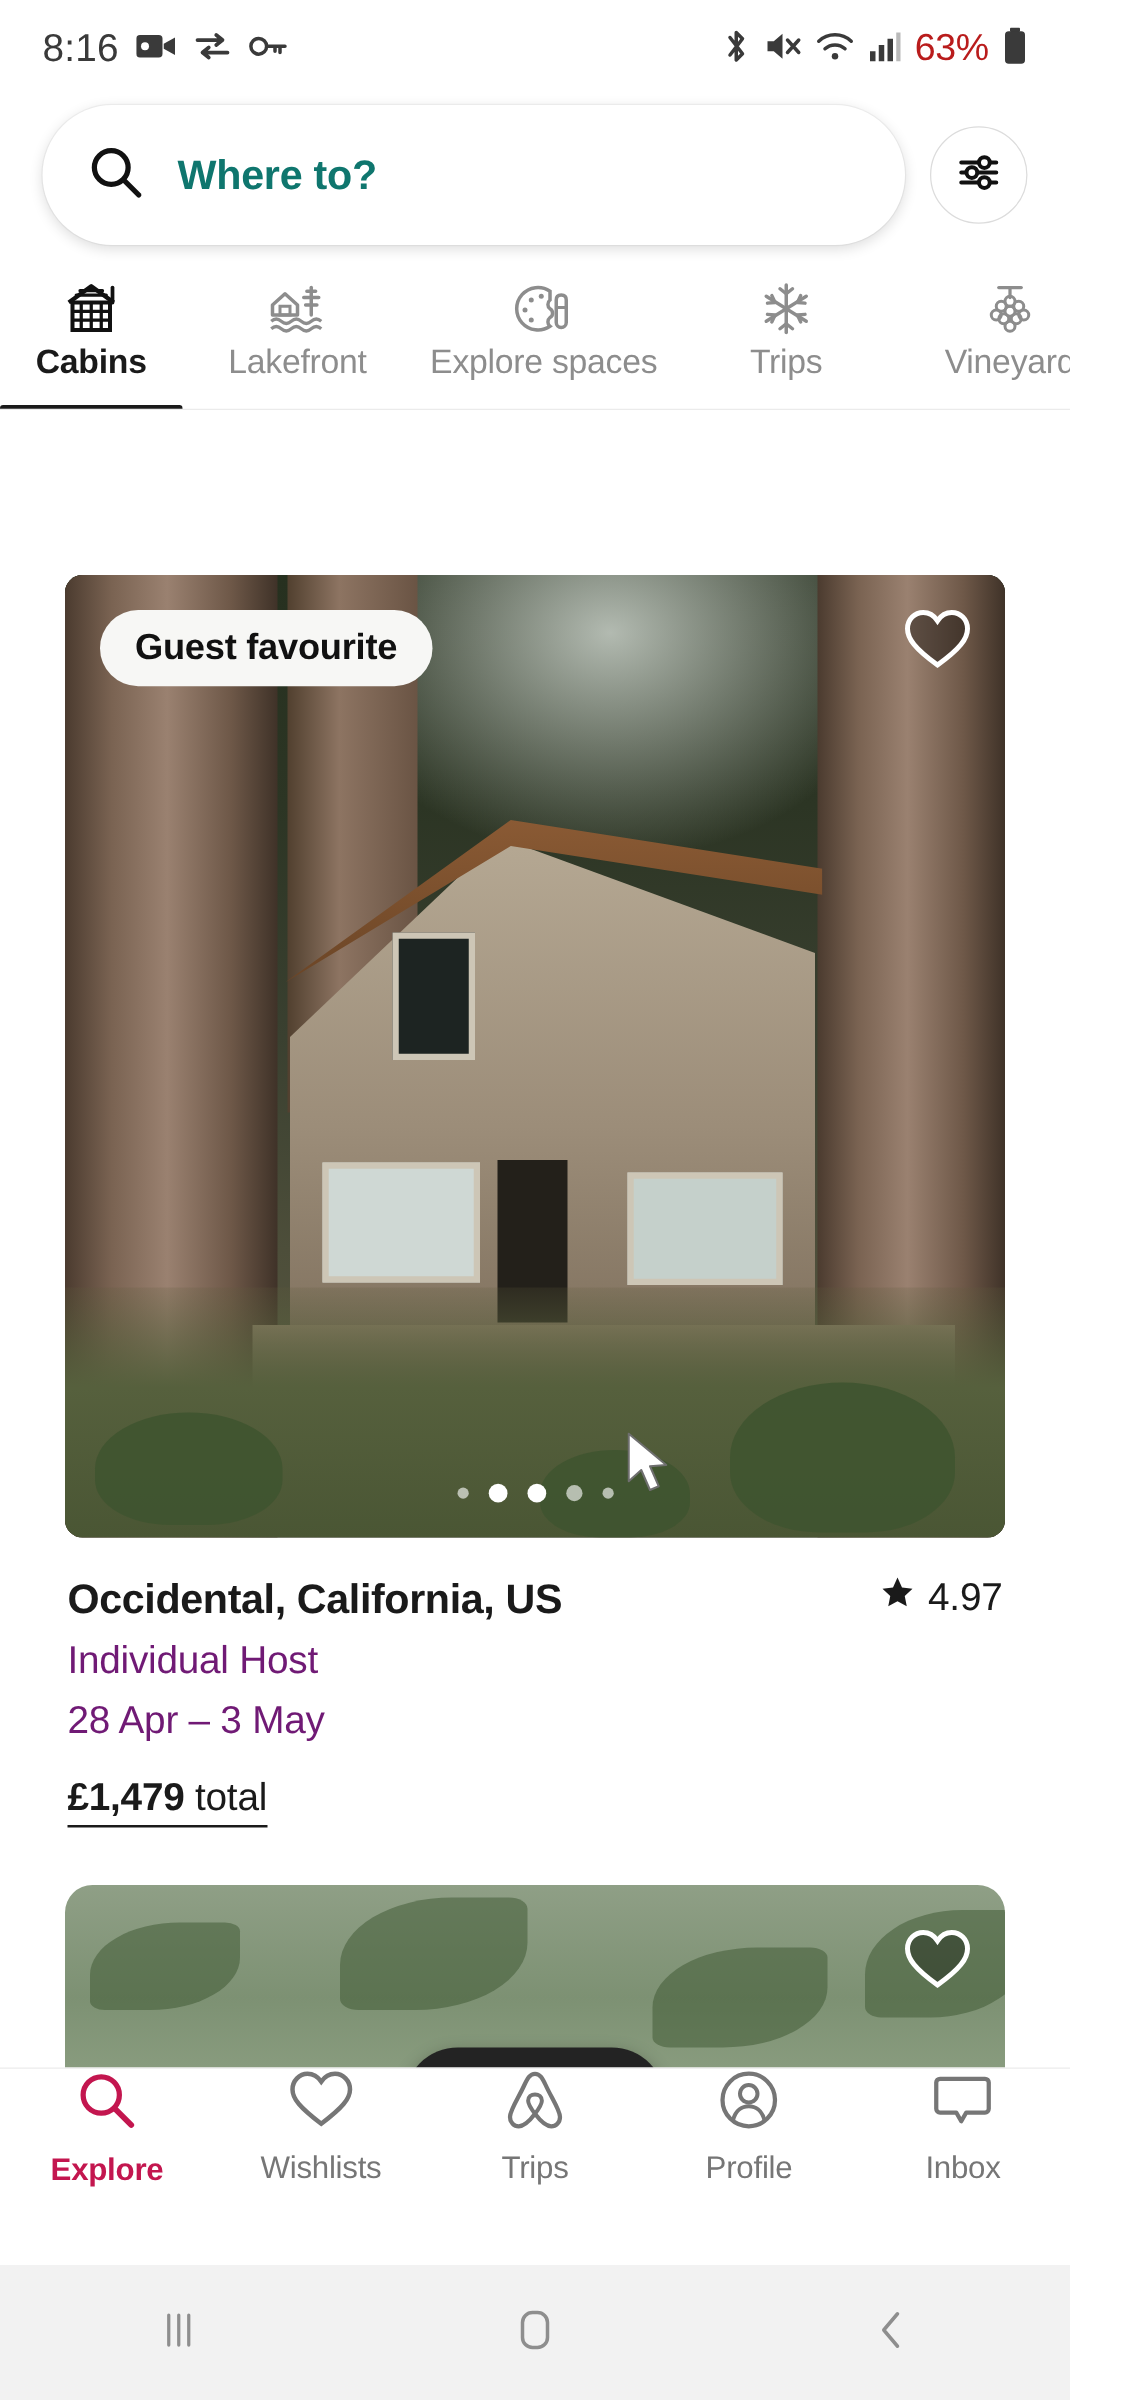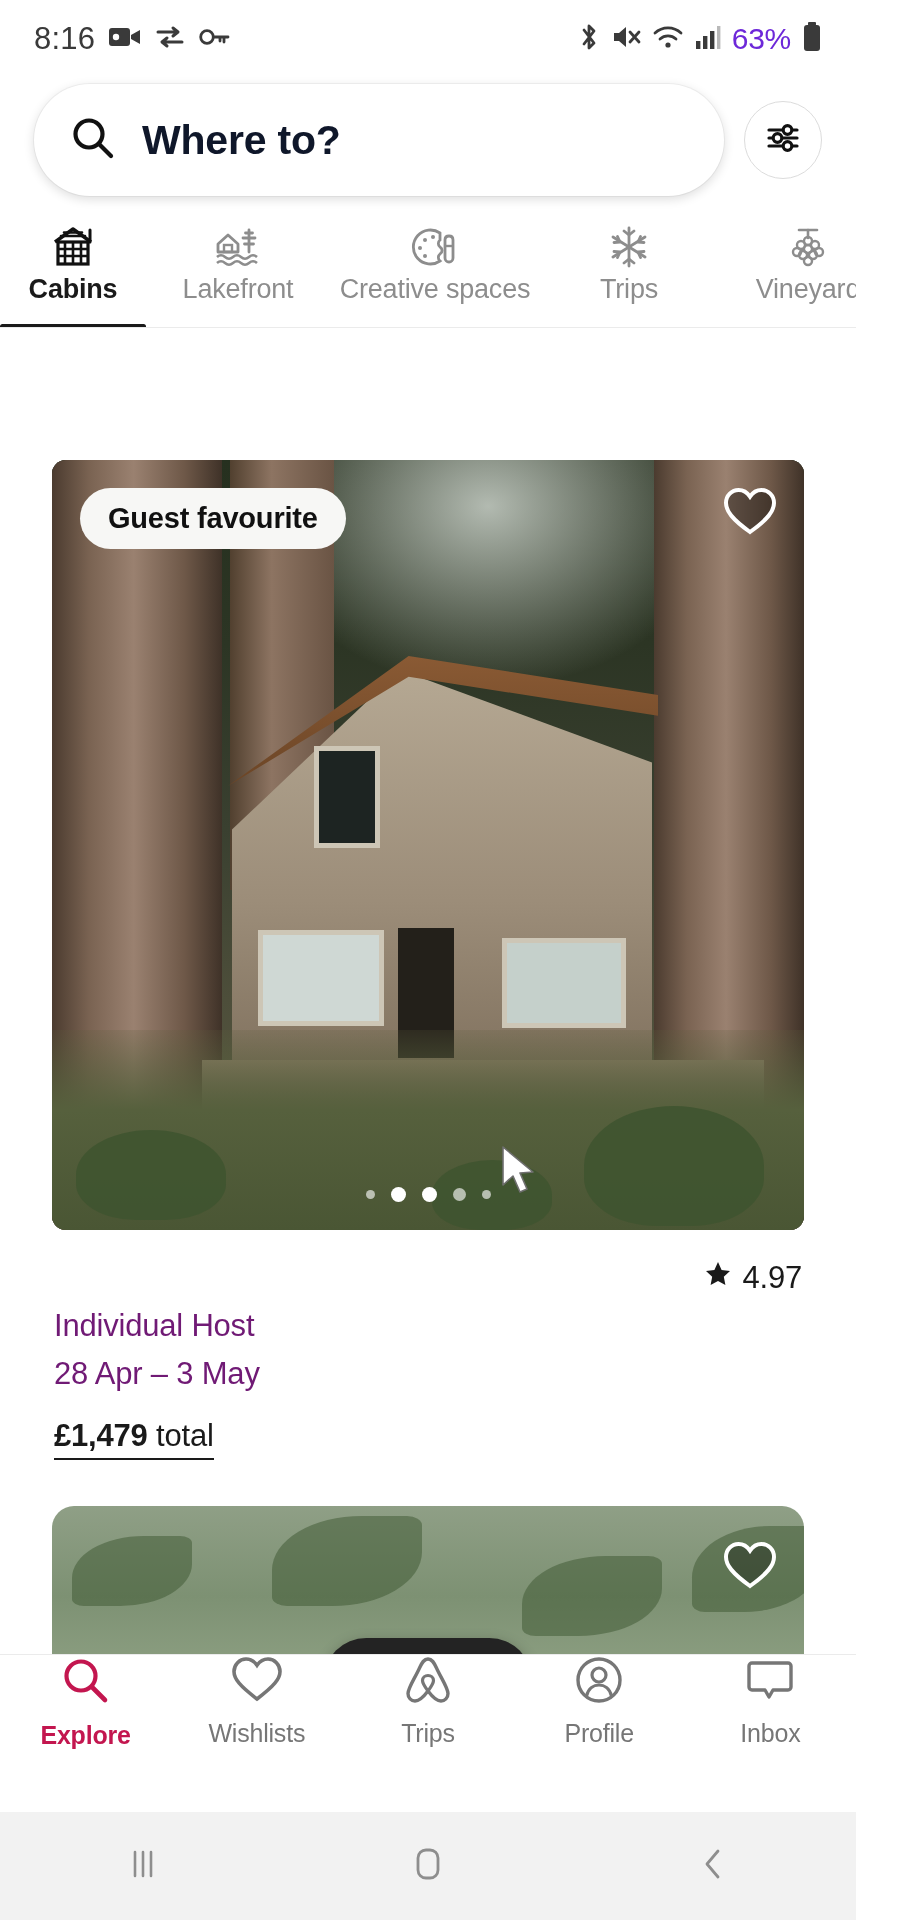--- a/index.html
+++ b/index.html
@@ -12,34 +12,34 @@
   .phone { position: relative; width: 856px; height: 1920px; background: #fff; }
 
   
   .statusbar {
     height: 78px; display: flex; align-items: center;
     padding: 0 34px; background: #fff;
   }
   .sb-left { display: flex; align-items: center; gap: 14px; }
   .sb-time { font-size: 31px; color: #3a3a3a; letter-spacing: .2px; }
   .sb-right { margin-left: auto; display: flex; align-items: center; gap: 11px; }
-  .sb-batt { font-size: 30px; color: #6d28d9; letter-spacing: -.3px; }
+  .sb-batt { font-size: 30px; color: #b91c1c; letter-spacing: -.3px; }
   .sb-icn { display: block; }
 
   
   .header { padding: 6px 0 0 0; background: #fff; }
   .searchrow { display: flex; align-items: center; padding: 0 34px; gap: 20px; }
   .searchbar {
     flex: 1; height: 112px; background: #fff;
     border-radius: 56px;
     box-shadow: 0 3px 11px rgba(0,0,0,.14), 0 0 0 1px rgba(0,0,0,.045);
     display: flex; align-items: center; padding: 0 36px; gap: 26px;
   }
   .search-txt { display: flex; flex-direction: column; justify-content: center; gap: 2px; }
-  .search-title { font-size: 41px; font-weight: bold; color: #0f172a; letter-spacing: -.2px; text-align: right; }
+  .search-title { font-size: 33px; font-weight: bold; color: #0f766e; letter-spacing: -.2px; text-align: right; }
   .search-sub { font-size: 27px; color: #767676; letter-spacing: -.2px; }
   .filterbtn {
     width: 78px; height: 78px; border-radius: 50%;
     border: 1.6px solid #dcdcdc; background: #fff;
     display: flex; align-items: center; justify-content: center;
     flex-shrink: 0;
   }
 
   
   .cats {
@@ -301,21 +301,21 @@
           <svg width="50" height="46" viewBox="0 0 50 46">
             <path d="M30 9 A17 17 0 1 0 30 37 a4.5 4.5 0 0 1 0 -7 a4 4 0 0 0 0 -7 a4.5 4.5 0 0 1 0 -7 Z" stroke="#8d8d8d" stroke-width="2.8" fill="none"></path>
             <circle cx="15" cy="16" r="2" fill="#8d8d8d"></circle>
               <circle cx="10" cy="24" r="2" fill="#8d8d8d"></circle>
             <circle cx="15" cy="32" r="2" fill="#8d8d8d"></circle>
               <circle cx="23" cy="13" r="2" fill="#8d8d8d"></circle>
             <path d="M39 12 q4 0 4 4 V34 a4 4 0 0 1 -8 0 V16 q0 -4 4 -4 Z" stroke="#8d8d8d" stroke-width="2.8" fill="none"></path>
             <path d="M35 22 H43" stroke="#8d8d8d" stroke-width="2.4"></path>
           </svg>
         </span>
-        <span class="cat-lbl">Creative spaces</span>
+        <span class="cat-lbl">Explore spaces</span>
       </div>
 
       <div class="cat" style="width:178px">
         <span class="cat-ico">
           <svg width="48" height="46" viewBox="0 0 48 46">
             <g stroke="#8d8d8d" stroke-width="2.8" stroke-linecap="round" fill="none">
               <path d="M24 4 V42"></path>
                 <path d="M8 13 L40 33"></path>
                 <path d="M40 13 L8 33"></path>
               <path d="M24 11 L19 7 M24 11 L29 7 M24 35 L19 39 M24 35 L29 39"></path>
@@ -385,20 +385,21 @@
           <span class="dot sm"></span>
           <span class="dot on"></span>
           <span class="dot on"></span>
           <span class="dot"></span>
           <span class="dot sm"></span>
         </div>
       </div>
 
       <div class="meta">
         <div class="meta-row1">
+          <span class="loc">Occidental, California, US</span>
           <span class="rating">
             <span>
               <svg width="28" height="28" viewBox="0 0 28 28">
                   <path d="M14 2 L17.6 9.9 L26 11 L19.8 16.8 L21.4 25 L14 21 L6.6 25 L8.2 16.8 L2 11 L10.4 9.9 Z" fill="#1a1a1a"></path>
                 </svg>
             </span>
             <span>4.97</span>
           </span>
         </div>
         <div class="host">Individual Host</div>

